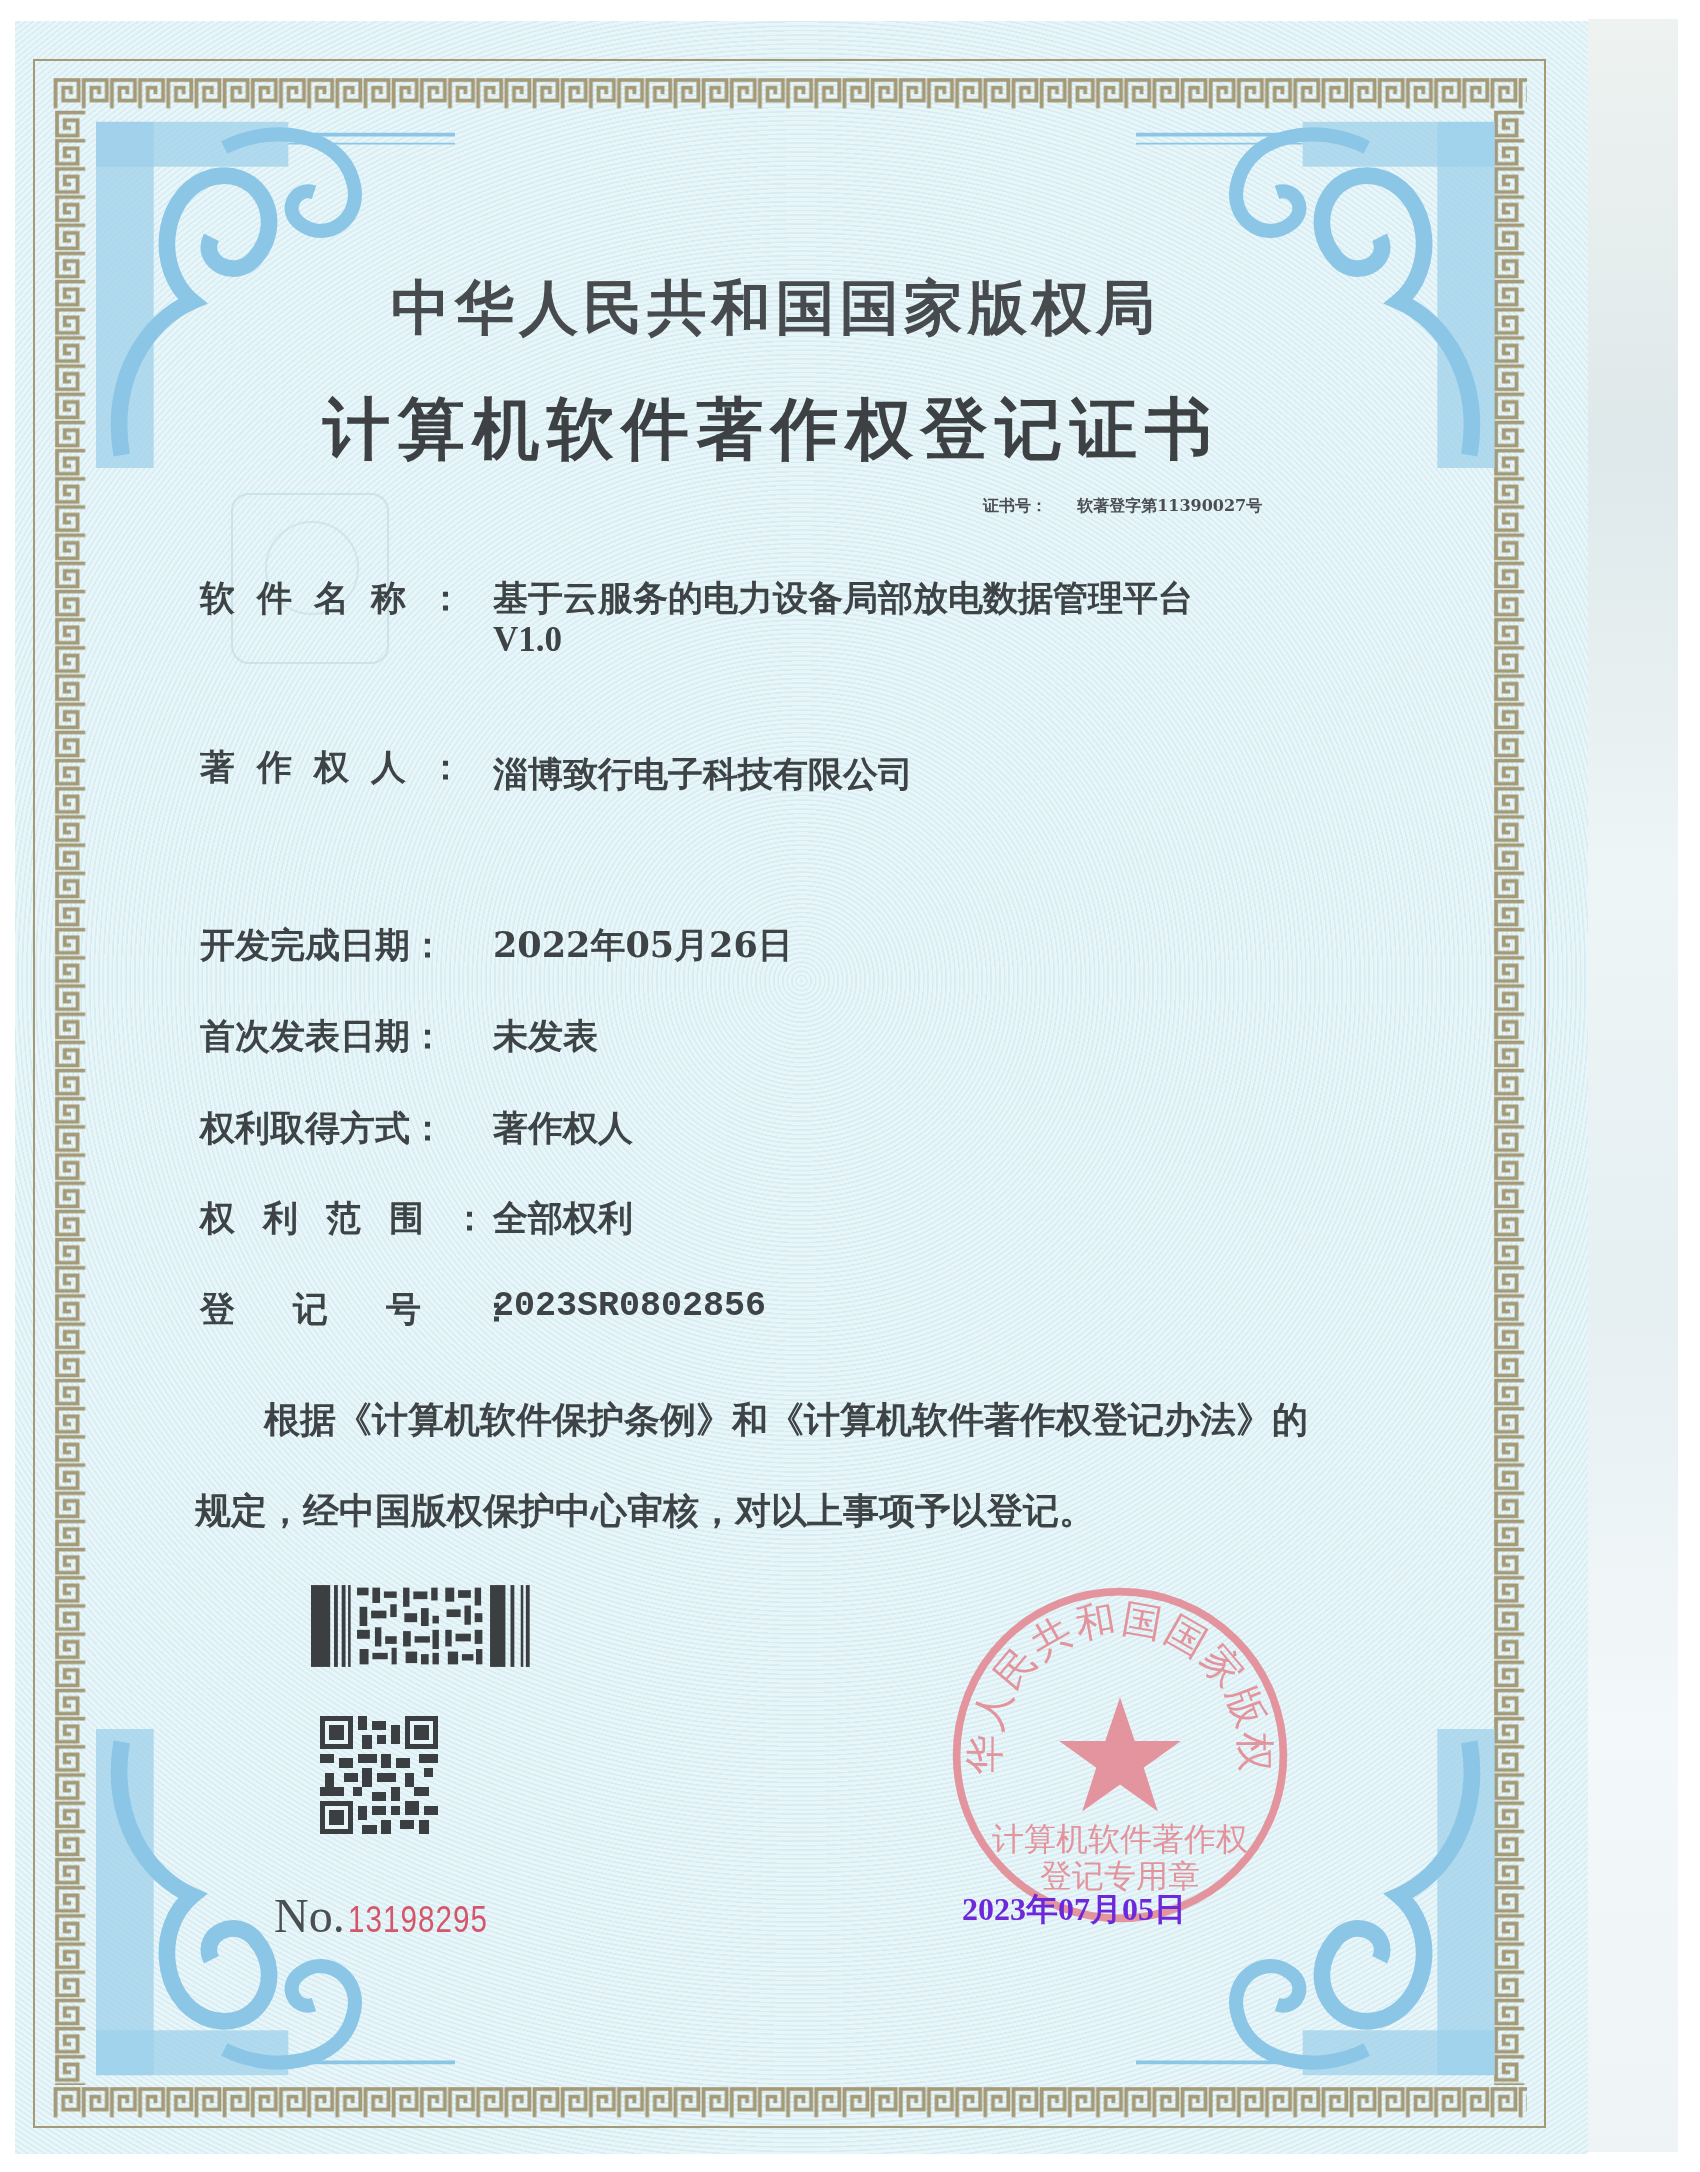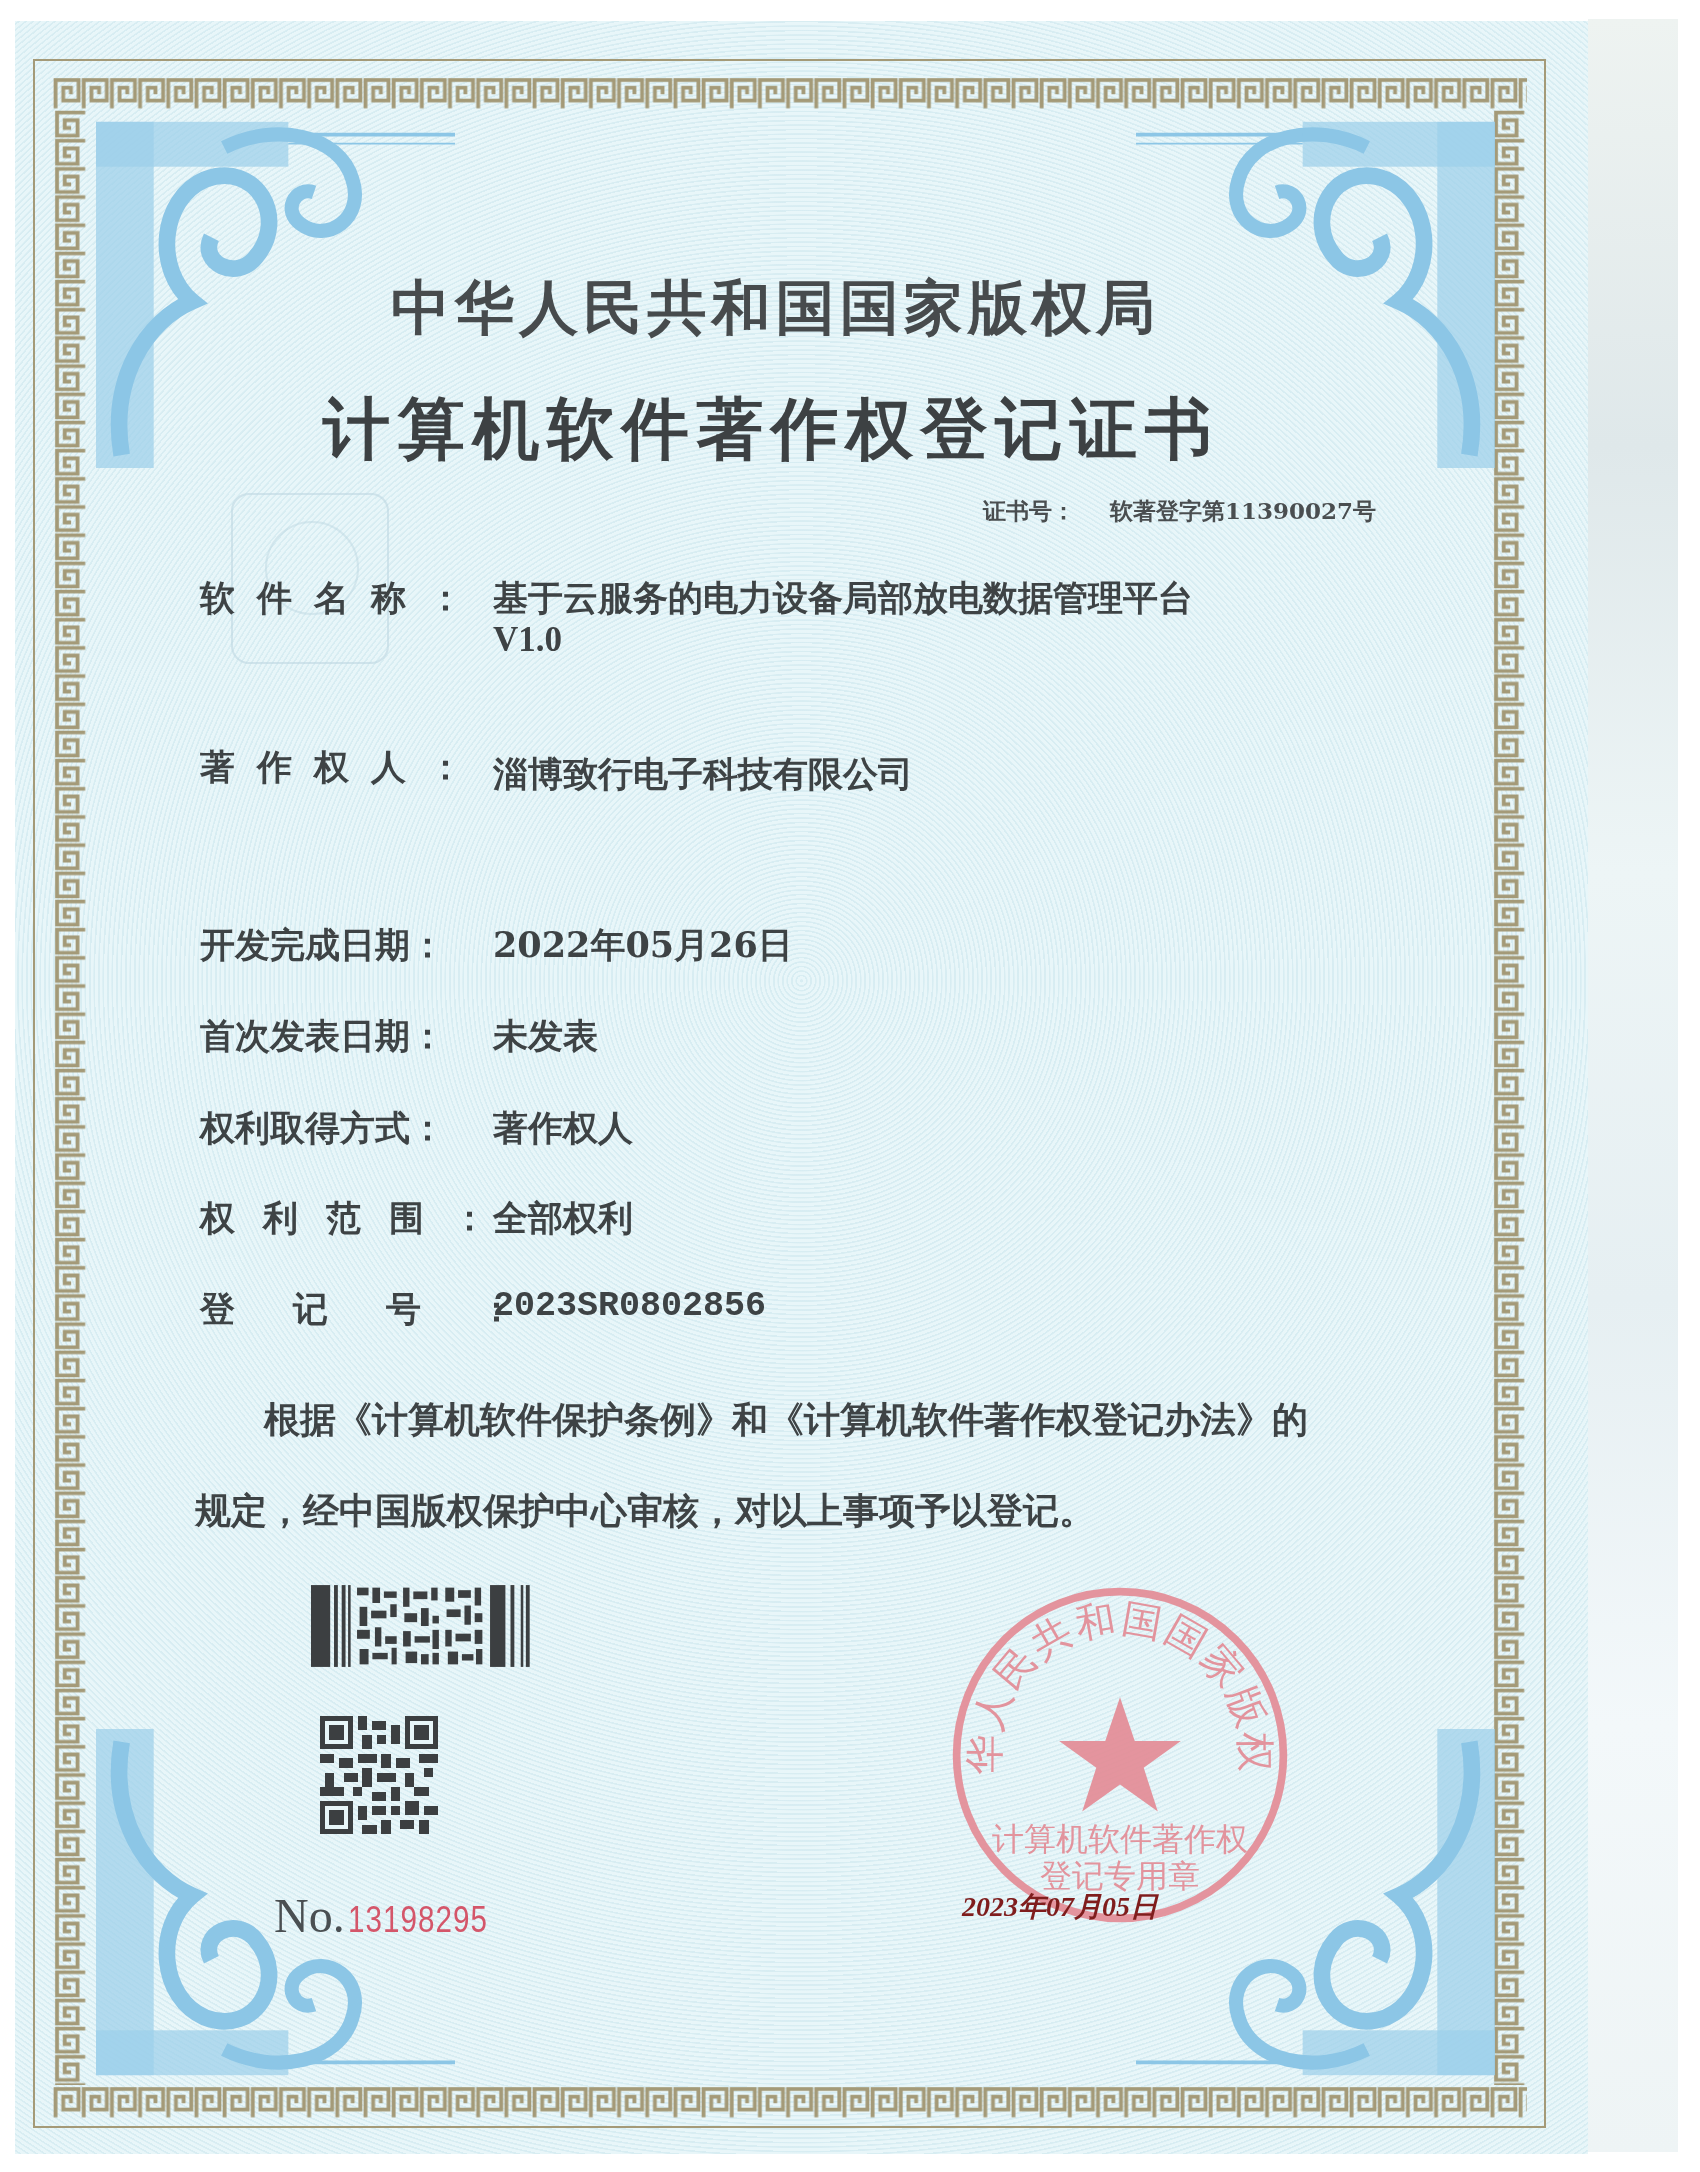--- a/index.html
+++ b/index.html
@@ -21,29 +21,29 @@
   .frame-outer {
     position:absolute; left:33px; top:59px; width:1513px; height:2069px;
     border:2.6px solid #a49a78; box-sizing:border-box;
   }
   .key-band { position:absolute; }
   .key-band svg { display:block; }
   .ornament { position:absolute; }
   .text { position:absolute; color:#3f4447; white-space:nowrap; }
   .h1 { font-family:"DejaVu Serif", serif; font-size:59px; letter-spacing:5.1px; font-weight:bold; color:#474b4d; }
   .h2 { font-family:"DejaVu Serif", serif; font-size:67px; letter-spacing:7.7px; font-weight:bold; color:#3d4143; }
-  .certno { font-family:"DejaVu Serif", serif; font-size:23px; font-weight:bold; color:#4a4e50; }
+  .certno { font-family:"DejaVu Serif", serif; font-size:16px; font-weight:bold; color:#4a4e50; }
   .label { font-family:"DejaVu Serif", serif; font-size:35px; font-weight:bold; color:#3e4345; }
   .label.spread { letter-spacing:22px; }
   .value { font-family:"DejaVu Serif", serif; font-size:35px; font-weight:bold; color:#3e4345; }
   .mono { font-family:"Liberation Mono", monospace; font-size:35px; font-weight:bold; color:#3e4345; }
   .para { font-family:"DejaVu Serif", serif; font-size:36px; font-weight:bold; color:#3e4345; }
   .no-label { font-family:"Liberation Serif", serif; font-size:48px; color:#4a4f52; }
   .no-value { font-family:"Liberation Sans Narrow","Liberation Sans", sans-serif; font-size:37px; color:#d4566a; letter-spacing:1.3px; transform:scaleX(0.8); transform-origin:left center; display:inline-block; }
-  .date { font-family:"Liberation Serif", serif; font-size:28px; font-weight:bold; color:#7f1d1d;font-style:italic; }
+  .date { font-family:"Liberation Serif", serif; font-size:32px; font-weight:bold; color:#6d28d9; }
   .seal { position:absolute; left:947px; top:1582px; width:346px; height:346px; }
   .watermark { position:absolute; left:231px; top:493px; width:154px; height:167px; border:2.6px solid rgba(190,215,225,0.6); border-radius:18px; }
   .watermark::after { content:""; position:absolute; left:32px; top:26px; width:90px; height:90px; border-radius:50%; border:2.6px solid rgba(190,215,225,0.5); }
 </style>
 </head>
 <body>
 
 <div class="paper"></div>
 <div class="scan-strip"></div>
 

